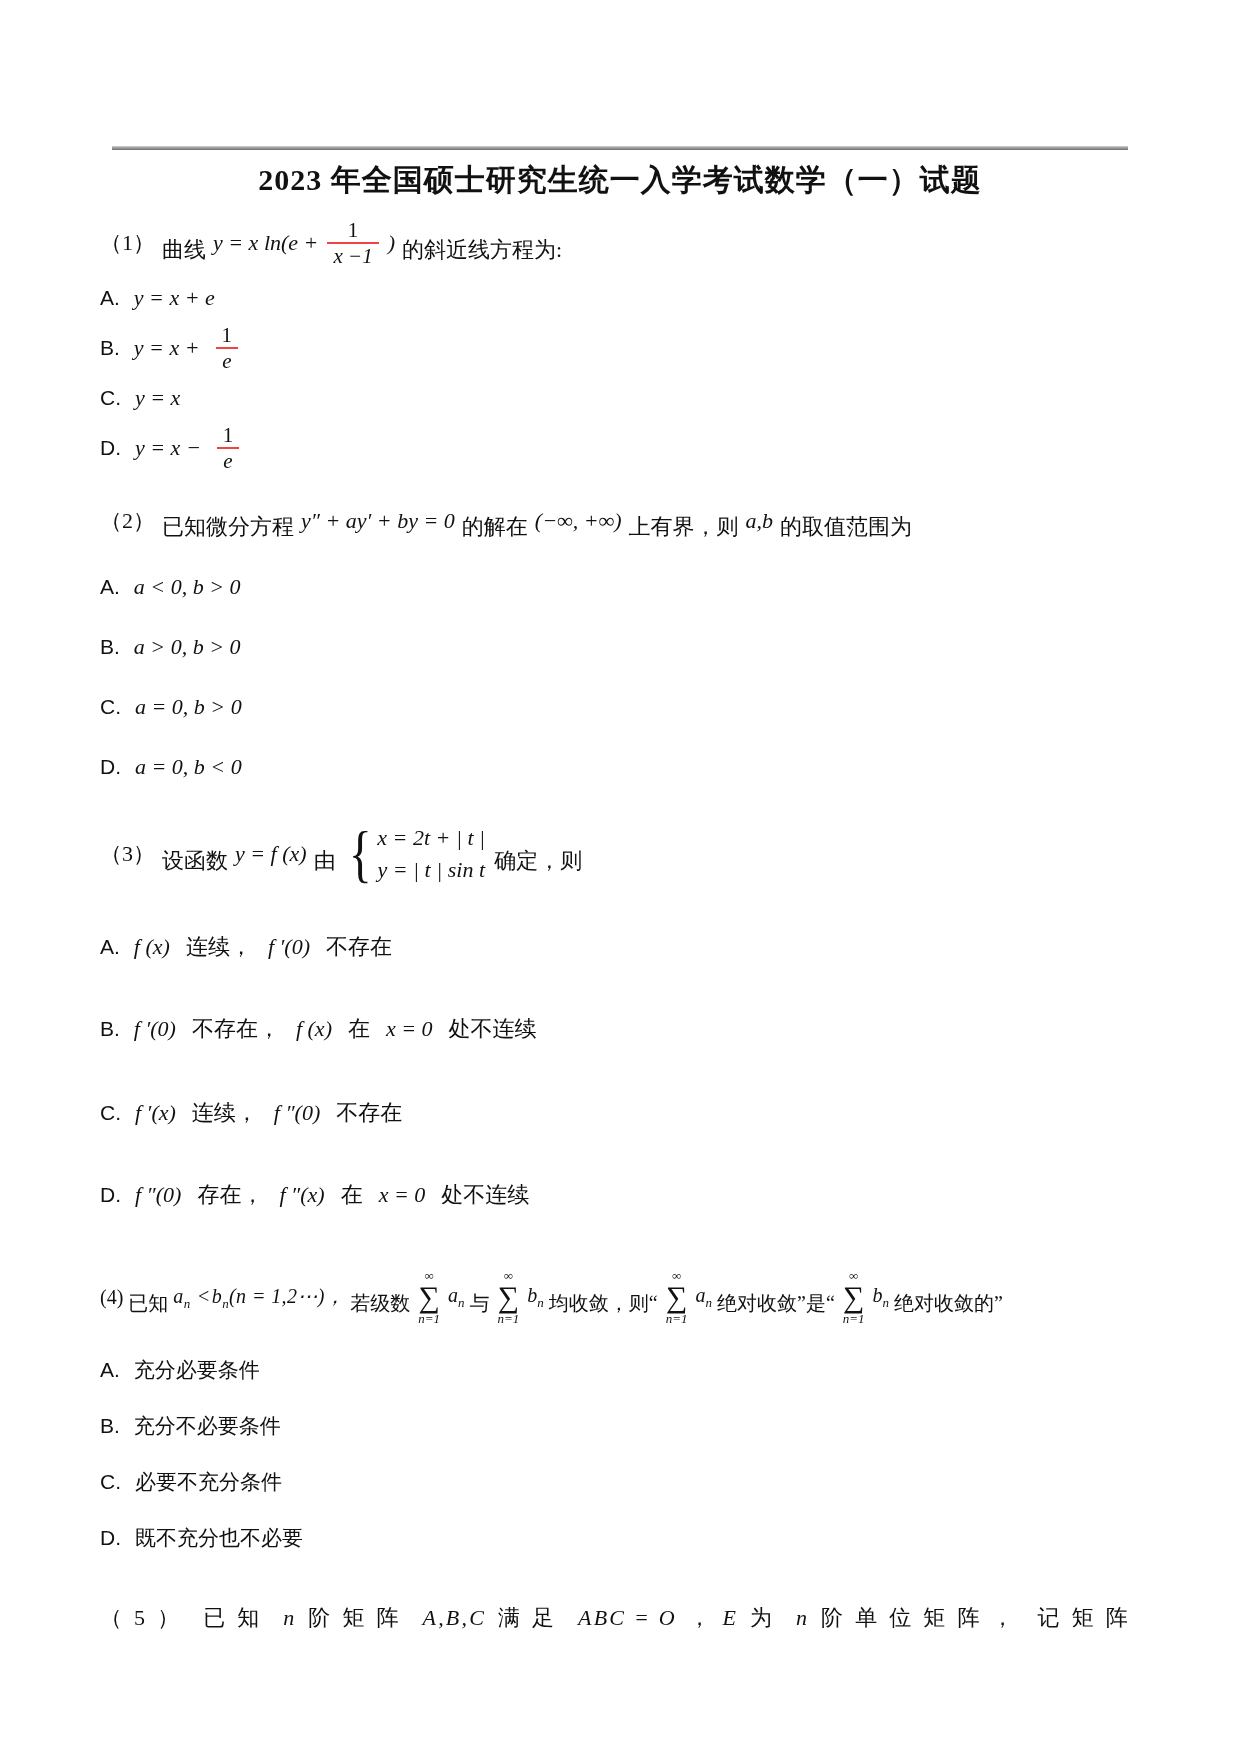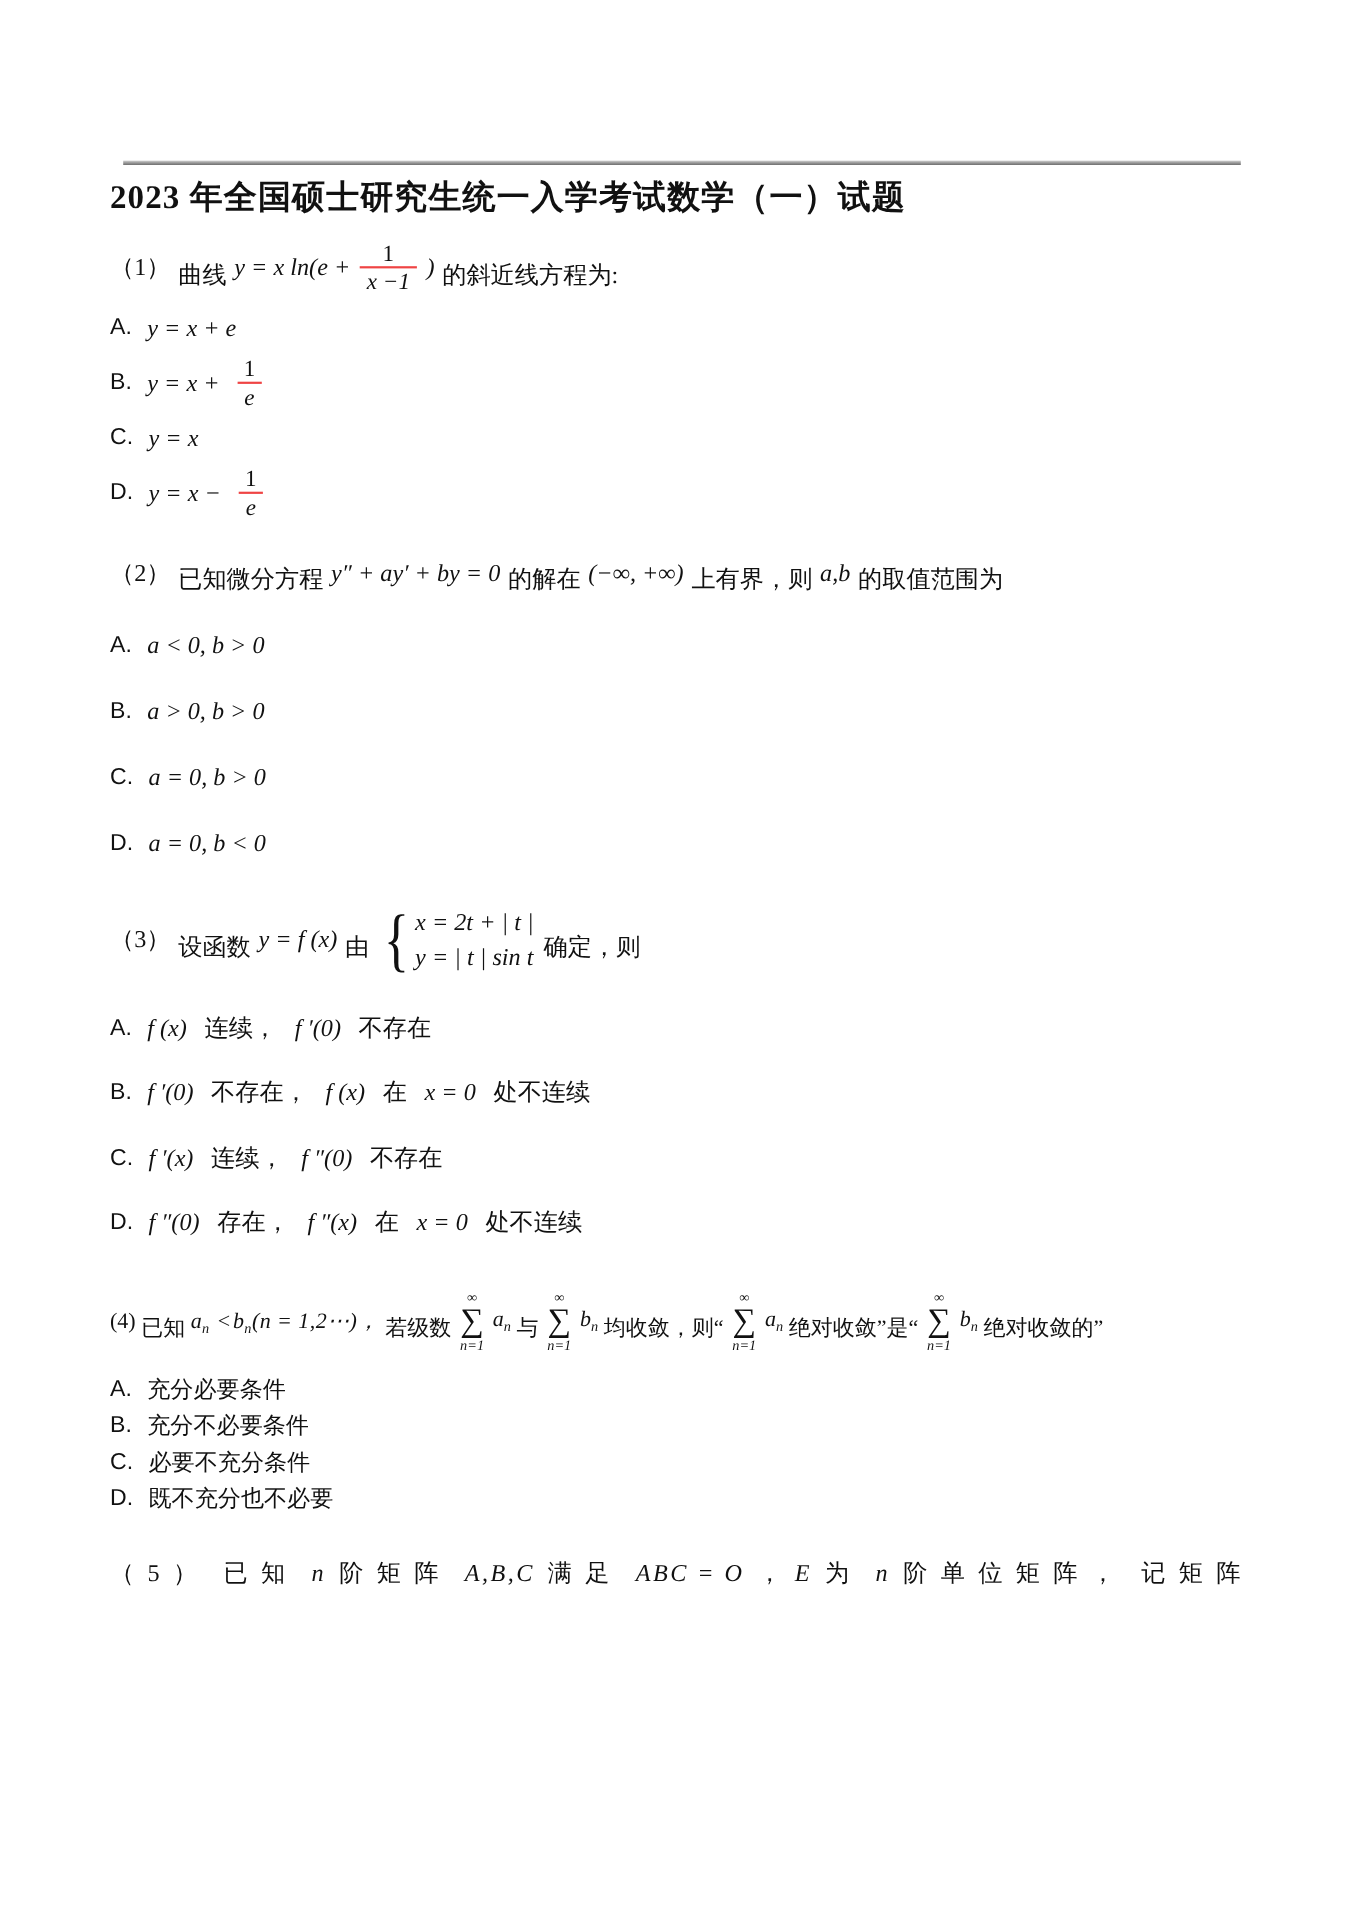--- a/index.html
+++ b/index.html
@@ -15,20 +15,21 @@
   .page { padding: 0 100px; box-sizing: border-box; width: 1240px; }
 
   .top-rule {
     margin: 146px 12px 0 12px;
     height: 4px;
     background: linear-gradient(to bottom, #d2d2d2 0%, #9a9a9a 50%, #6f6f6f 100%);
   }
 
   .title {
     margin: 10px 0 0 0;
+    text-align: center;
     font-size: 30px;
     font-weight: bold;
     letter-spacing: 1px;
     line-height: 1.3;
   }
 
   .intro {
     margin: 24px 0 0 0;
     font-size: 21px;
     font-weight: bold;
@@ -62,21 +63,21 @@
 
   
   .cases { display: inline-flex; align-items: center; margin: 0 2px; }
   .brace {
     font-size: 64px;
     font-weight: 300;
     line-height: 0.95;
     transform: scaleX(0.75);
     font-style: normal;
   }
-  .crows { display: inline-flex; flex-direction: column; row-gap: 6px; margin-left: 2px; }
+  .crows { display: inline-flex; flex-direction: column; row-gap: 6px; margin-left: 2px; text-align: center; }
   .crow { font-size: 22px; }
 
   
   .bigsum {
     display: inline-flex;
     flex-direction: column;
     align-items: center;
     line-height: 1;
     margin: 0 3px;
     font-style: normal;
@@ -94,21 +95,21 @@
     align-items: center;
     font-size: 22px;
     column-gap: 14px;
     min-height: 30px;
     white-space: nowrap;
   }
   .optlabel {
     font-family: "Liberation Sans", "DejaVu Sans", sans-serif;
     font-size: 21px;
   }
-  .opt .cn { margin: 0 2px; }
+  .opt .cn { margin: 12px 2px; }
 
   
   .q1-stem { margin-top: 12px; min-height: 64px; }
   .q1-a { margin-top: 8px; }
   .q1-b { margin-top: 6px; min-height: 58px; }
   .q1-c { margin-top: 6px; }
   .q1-d { margin-top: 6px; min-height: 58px; }
 
   .q2-stem { margin-top: 22px; }
   .q2-opt { margin-top: 30px; }

